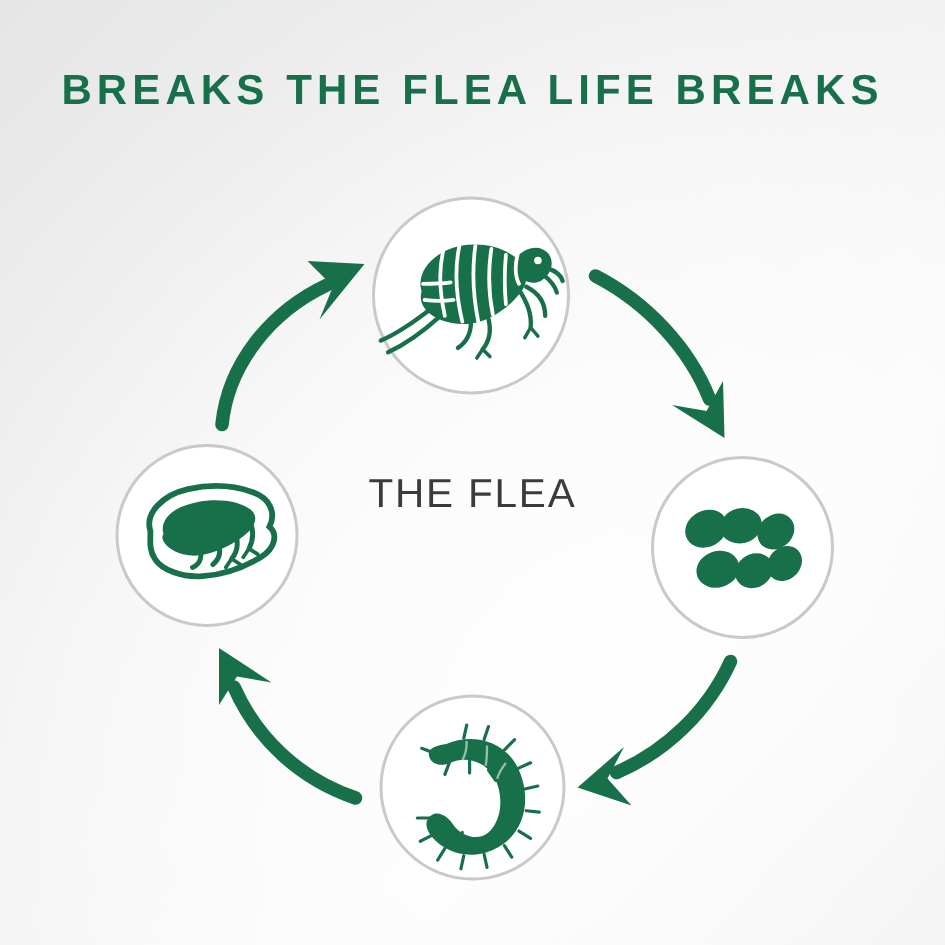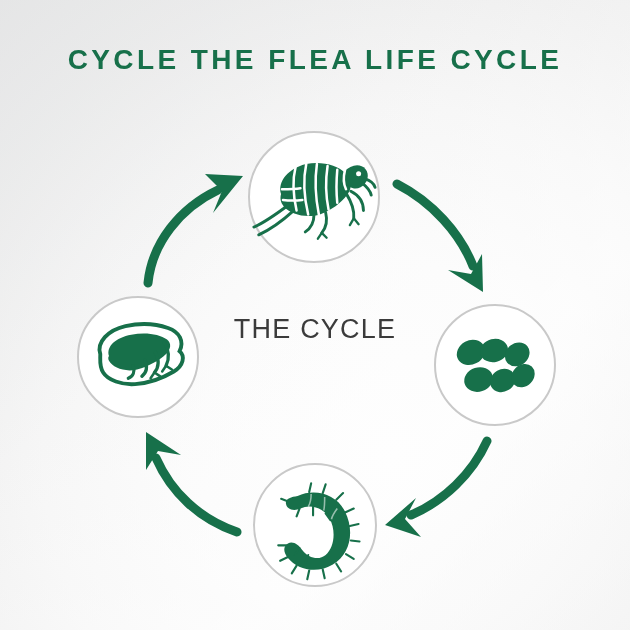--- a/index.html
+++ b/index.html
@@ -74,21 +74,21 @@
     pointer-events: none;
   }
 </style>
 </head>
 <body>
 
 <div id="stage">
 
   <div id="sheen"></div>
 
-  <div id="title">CYCLE THE FLEA LIFE CYCLE</div>
+  <div id="title">BREAKS THE FLEA LIFE BREAKS</div>
 
   <svg id="arrows" viewBox="0 0 630 630">
     <defs>
       <style>
         .arrowstroke { fill: none; stroke: #17704a; stroke-width: 9; stroke-linecap: round; }
         .arrowhead { fill: #17704a; }
       </style>
     </defs>
 
     <g>
@@ -241,16 +241,16 @@
         <path d="M56 70 C58 76, 56 81, 51 83"></path>
       </g>
       <g stroke="#17704a" stroke-width="2.6" fill="none" stroke-linecap="round">
         <path d="M90 70 L86 76 M90 70 L96 74"></path>
         <path d="M78 77 L74 83 M78 77 L84 81"></path>
       </g>
     </svg>
   </div>
 
   <div id="center-label">
-    <span class="line">THE CYCLE</span>
+    <span class="line">THE FLEA</span>
   </div>
 
 </div>
 
 </body></html>

